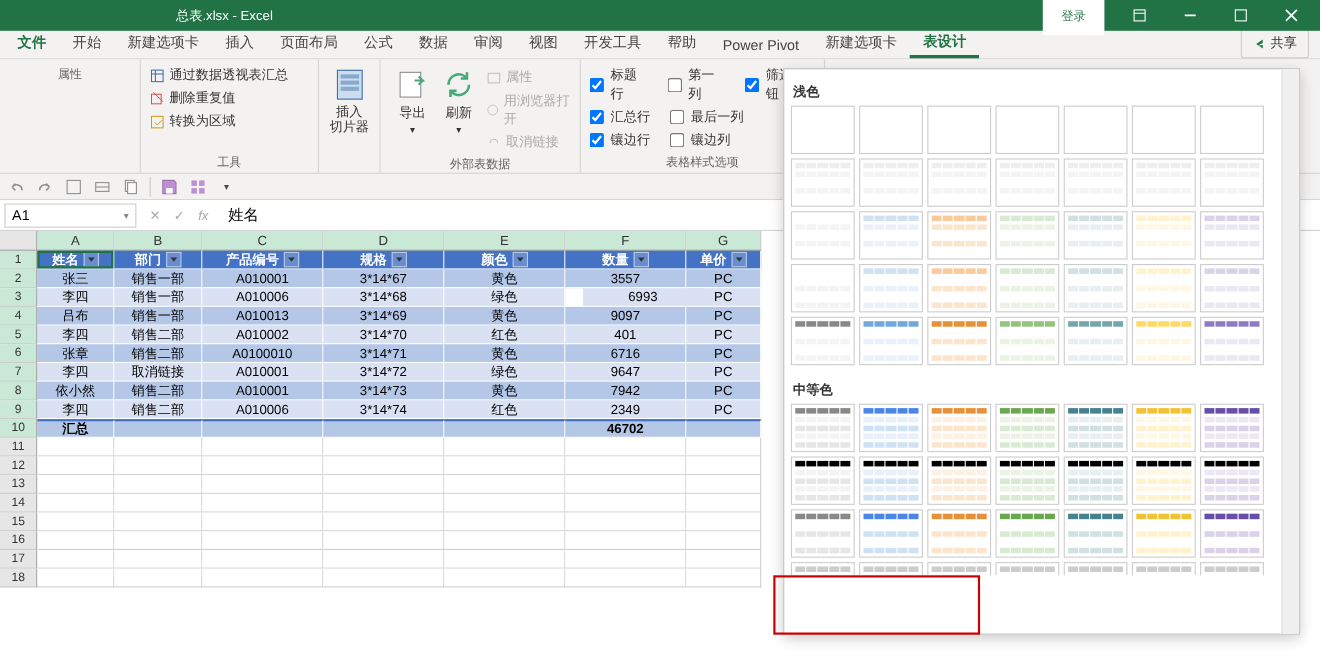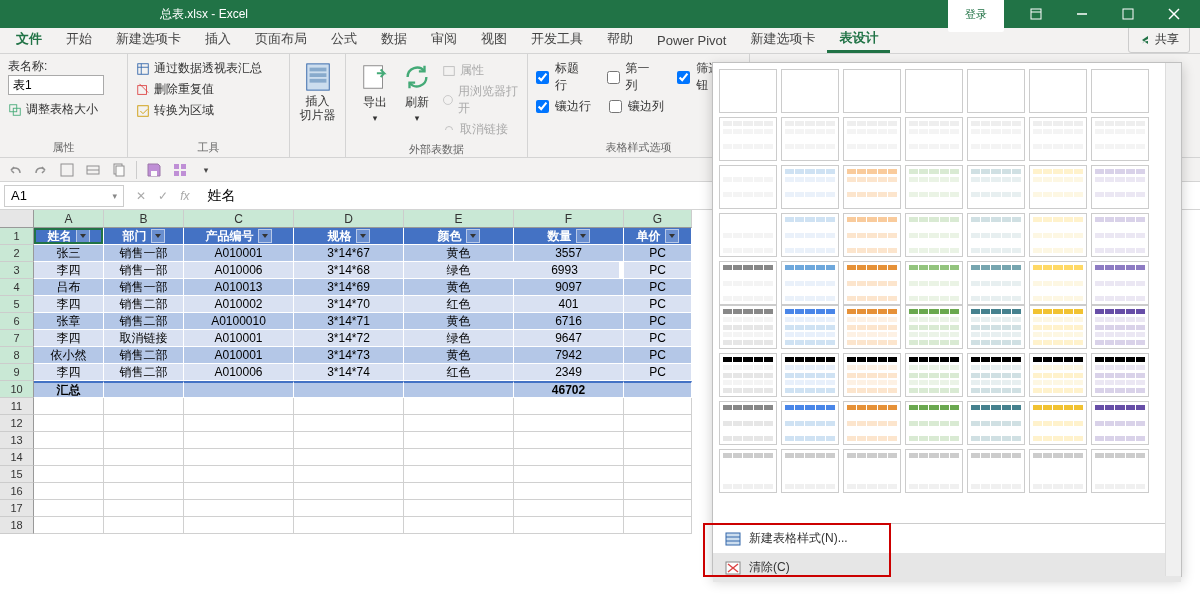--- a/index.html
+++ b/index.html
@@ -116,31 +116,20 @@
   <div class="share">
     <svg width="12" height="12" viewBox="0 0 12 12">
         <path d="M3 6l6-4v3c-3 1-5 3-6 5 1-2 3-3 6-3v3z" fill="#217346"></path>
       </svg>
     <span>共享</span>
   </div>
 </div>
 
 <div class="ribbon">
   <div class="rgroup" style="width:128px;align-items:flex-start;">
-    <div>
-      <div class="glabel">表名称:</div>
-      <input class="gfield" value="表1" style="">
-      <div class="glink" style="margin-top:4px;">
-        <svg viewBox="0 0 16 16">
-            <rect x="2" y="2" width="8" height="8" fill="none" stroke="#4a7"></rect>
-            <rect x="6" y="6" width="8" height="8" fill="none" stroke="#4a7"></rect>
-          </svg>
-        <span>调整表格大小</span>
-      </div>
-    </div>
     <div class="rgroup-title" style="align-self:center;">属性</div>
   </div>
 
   <div class="rgroup" style="width:162px;align-items:flex-start;">
     <div>
       <div class="glink">
           <svg viewBox="0 0 16 16">
             <rect x="2" y="2" width="12" height="12" fill="none" stroke="#36a"></rect>
             <line x1="6" y1="2" x2="6" y2="14" stroke="#36a"></line>
             <line x1="2" y1="6" x2="14" y2="6" stroke="#36a"></line>
@@ -222,20 +211,26 @@
 
   <div class="rgroup" style="width:222px;align-items:flex-start;">
     <div>
       <div class="checkrow">
           <input type="checkbox" checked="" style="">
           <span>标题行</span>
           <input type="checkbox" style="margin-left: 12px;">
           <span>第一列</span>
           <input type="checkbox" checked="" style="margin-left: 12px;">
           <span>筛选按钮</span>
+        </div>
+      <div class="checkrow">
+          <input type="checkbox" checked="" style="">
+          <span>汇总行</span>
+          <input type="checkbox" style="margin-left: 12px;">
+          <span>最后一列</span>
         </div>
       <div class="checkrow">
           <input type="checkbox" checked="" style="">
           <span>镶边行</span>
           <input type="checkbox" style="margin-left: 12px;">
           <span>镶边列</span>
         </div>
     </div>
     <div class="rgroup-title" style="align-self:center;">表格样式选项</div>
   </div>
@@ -393,21 +388,21 @@
       <div class="cell tc tc-band0" style="left: 150px; top: 17px; width: 110px;">A010001</div>
       <div class="cell tc tc-band0" style="left: 260px; top: 17px; width: 110px;">3*14*67</div>
       <div class="cell tc tc-band0" style="left: 370px; top: 17px; width: 110px;">黄色</div>
       <div class="cell tc tc-band0" style="left: 480px; top: 17px; width: 110px;">3557</div>
       <div class="cell tc tc-band0" style="left: 590px; top: 17px; width: 68px;">PC</div>
       <div class="cell tc tc-band1" style="left: 0px; top: 34px; width: 70px;">李四</div>
       <div class="cell tc tc-band1" style="left: 70px; top: 34px; width: 80px;">销售一部</div>
       <div class="cell tc tc-band1" style="left: 150px; top: 34px; width: 110px;">A010006</div>
       <div class="cell tc tc-band1" style="left: 260px; top: 34px; width: 110px;">3*14*68</div>
       <div class="cell tc tc-band1" style="left: 370px; top: 34px; width: 110px;">绿色</div>
-      <div class="cell tc tc-band1" style="left: 476px; top: 34px; width: 110px;">6993</div>
+      <div class="cell tc tc-band1" style="left: 496px; top: 34px; width: 110px;">6993</div>
       <div class="cell tc tc-band1" style="left: 590px; top: 34px; width: 68px;">PC</div>
       <div class="cell tc tc-band0" style="left: 0px; top: 51px; width: 70px;">吕布</div>
       <div class="cell tc tc-band0" style="left: 70px; top: 51px; width: 80px;">销售一部</div>
       <div class="cell tc tc-band0" style="left: 150px; top: 51px; width: 110px;">A010013</div>
       <div class="cell tc tc-band0" style="left: 260px; top: 51px; width: 110px;">3*14*69</div>
       <div class="cell tc tc-band0" style="left: 370px; top: 51px; width: 110px;">黄色</div>
       <div class="cell tc tc-band0" style="left: 480px; top: 51px; width: 110px;">9097</div>
       <div class="cell tc tc-band0" style="left: 590px; top: 51px; width: 68px;">PC</div>
       <div class="cell tc tc-band1" style="left: 0px; top: 68px; width: 70px;">李四</div>
       <div class="cell tc tc-band1" style="left: 70px; top: 68px; width: 80px;">销售二部</div>
@@ -507,20 +502,21 @@
       <div class="cell" style="left: 370px; top: 289px; width: 110px;"></div>
       <div class="cell" style="left: 480px; top: 289px; width: 110px;"></div>
       <div class="cell" style="left: 590px; top: 289px; width: 68px;"></div>
     </div>
   <div class="sel-outline" id="sel-outline" style="left: 34px; top: 18px; width: 69px; height: 16px;"></div>
 </div>
 
 <div class="style-gallery">
   <div class="gallery-scrollbar"></div>
   <div class="gallery-inner">
+    <div class="gal-section">浅色</div>
     <div class="gal-grid" id="gal-light">
         <div class="gal-swatch">
           <div class="gal-row">
             <div class="gal-cell" style="background: rgb(255, 255, 255);"></div>
             <div class="gal-cell" style="background: rgb(255, 255, 255);"></div>
             <div class="gal-cell" style="background: rgb(255, 255, 255);"></div>
             <div class="gal-cell" style="background: rgb(255, 255, 255);"></div>
             <div class="gal-cell" style="background: rgb(255, 255, 255);"></div>
           </div>
           <div class="gal-row">
@@ -1804,20 +1800,21 @@
           </div>
           <div class="gal-row">
             <div class="gal-cell" style="background: rgb(235, 231, 243);"></div>
             <div class="gal-cell" style="background: rgb(235, 231, 243);"></div>
             <div class="gal-cell" style="background: rgb(235, 231, 243);"></div>
             <div class="gal-cell" style="background: rgb(235, 231, 243);"></div>
             <div class="gal-cell" style="background: rgb(235, 231, 243);"></div>
           </div>
         </div>
       </div>
+    <div class="gal-section" style="margin-top:8px;">中等色</div>
     <div class="gal-grid" id="gal-medium">
         <div class="gal-swatch">
           <div class="gal-row">
             <div class="gal-cell" style="background: rgb(136, 136, 136);"></div>
             <div class="gal-cell" style="background: rgb(136, 136, 136);"></div>
             <div class="gal-cell" style="background: rgb(136, 136, 136);"></div>
             <div class="gal-cell" style="background: rgb(136, 136, 136);"></div>
             <div class="gal-cell" style="background: rgb(136, 136, 136);"></div>
           </div>
           <div class="gal-row">
@@ -2696,32 +2693,14 @@
           <div class="gal-row">
             <div class="gal-cell" style="background: rgb(240, 240, 240);"></div>
             <div class="gal-cell" style="background: rgb(240, 240, 240);"></div>
             <div class="gal-cell" style="background: rgb(240, 240, 240);"></div>
             <div class="gal-cell" style="background: rgb(240, 240, 240);"></div>
             <div class="gal-cell" style="background: rgb(240, 240, 240);"></div>
           </div>
         </div>
       </div>
   </div>
-  <div class="gallery-footer">
-    <div class="gallery-footer-item">
-      <svg width="16" height="14" viewBox="0 0 16 14">
-          <rect x="1" y="1" width="14" height="12" fill="#cde" stroke="#36a"></rect>
-          <line x1="1" y1="5" x2="15" y2="5" stroke="#36a"></line>
-          <line x1="1" y1="9" x2="15" y2="9" stroke="#36a"></line>
-        </svg>
-      <span>新建表格样式(N)...</span>
-    </div>
-    <div class="gallery-footer-item hov">
-      <svg width="16" height="14" viewBox="0 0 16 14">
-          <rect x="1" y="1" width="14" height="12" fill="#fff" stroke="#888"></rect>
-          <line x1="3" y1="3" x2="13" y2="11" stroke="#d44" stroke-width="1.5"></line>
-          <line x1="13" y1="3" x2="3" y2="11" stroke="#d44" stroke-width="1.5"></line>
-        </svg>
-      <span>清除(C)</span>
-    </div>
-  </div>
   <div class="highlight-box" style="left:-10px; top:460px; width:188px; height:54px;"></div>
 </div>
 
 </body></html>

